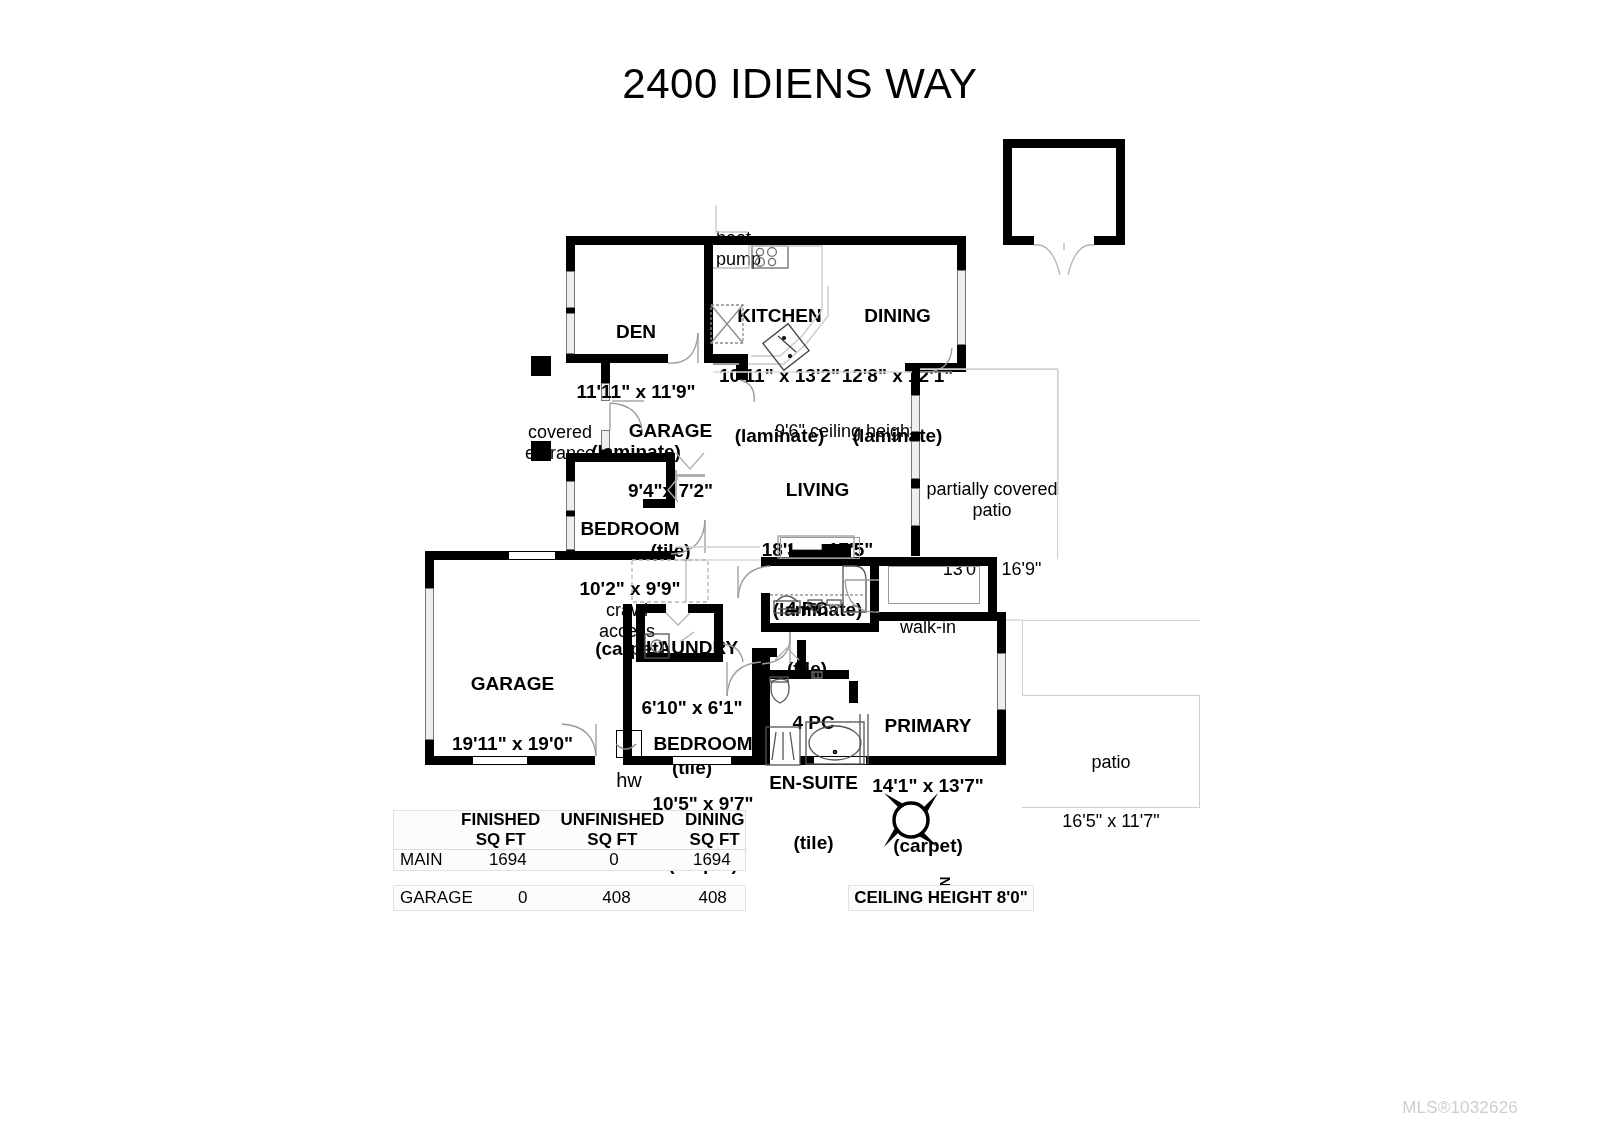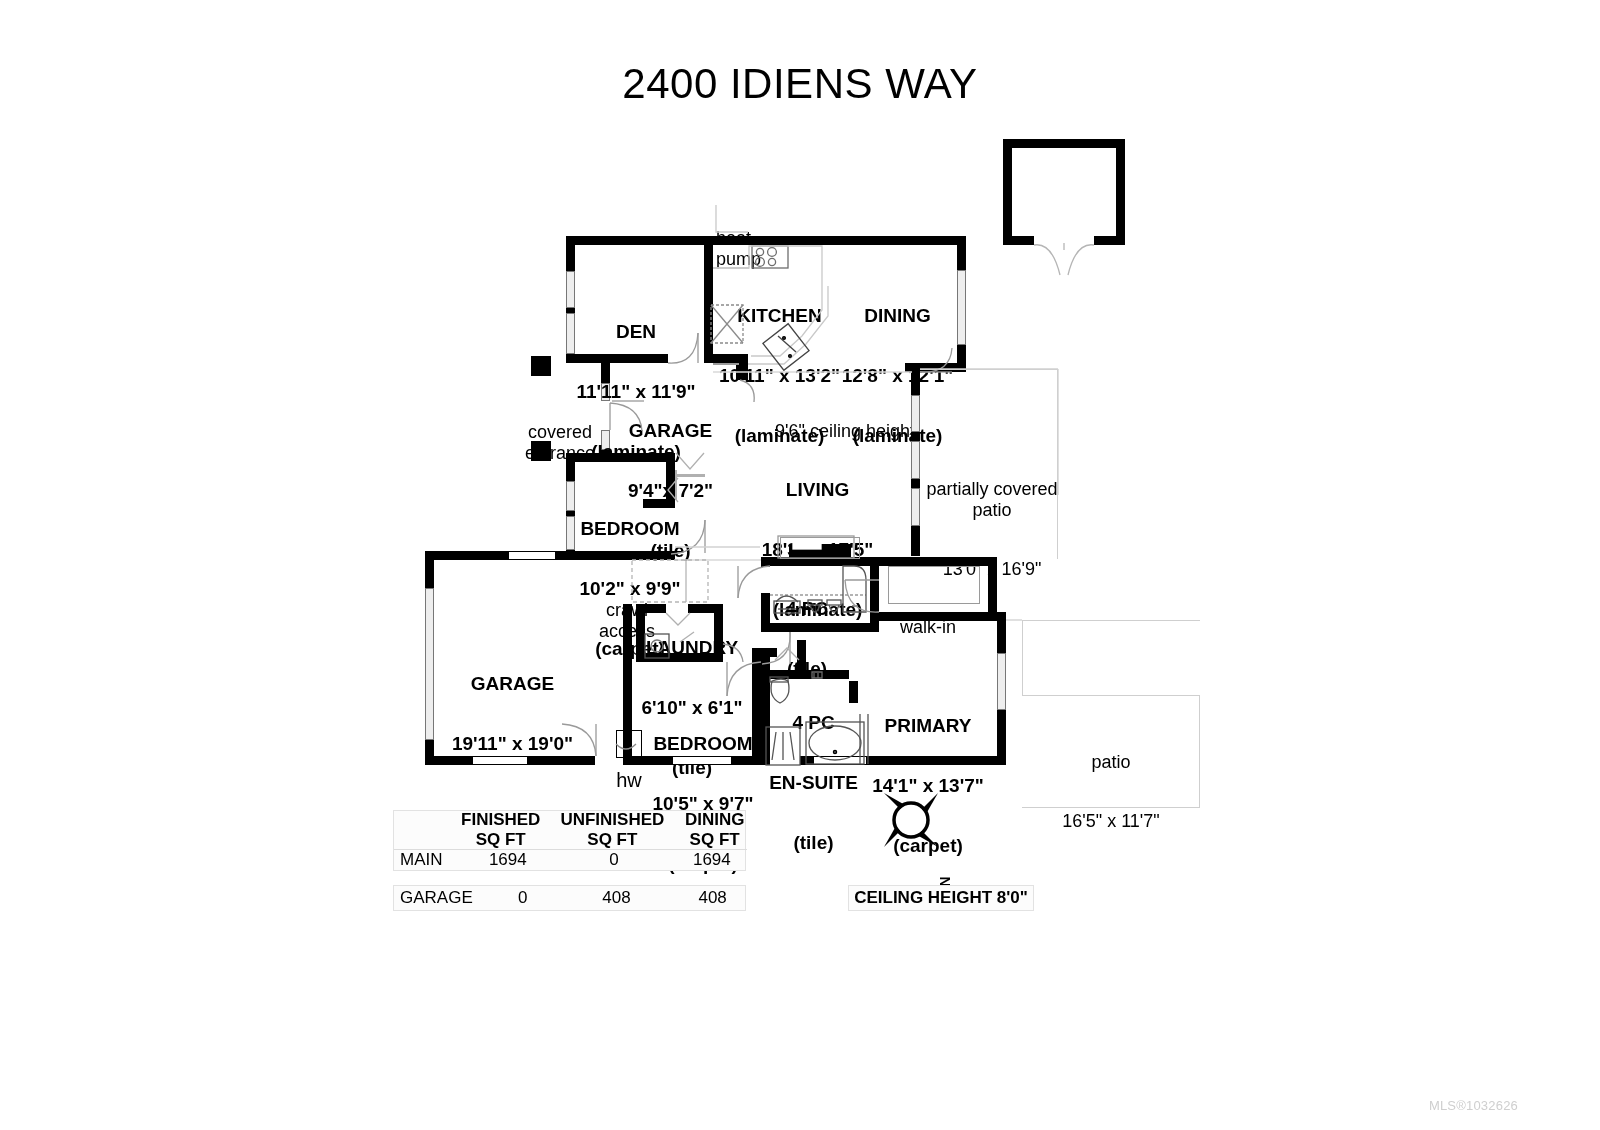--- a/index.html
+++ b/index.html
@@ -36,21 +36,21 @@
   .tblrow{display:flex;gap:20px;}
   .cellHead{font-size:17px;font-weight:700;text-align:center;line-height:1.15;}
   .cellV{font-size:17px;font-weight:400;text-align:center;}
   .cellL{font-size:17px;font-weight:400;text-align:left;}
   .sep{position:absolute;background:#dcdcdc;height:1px;}
 
   .chbox{position:absolute;background:#fcfcfc;border:1px solid #e2e2e2;box-sizing:border-box;
          display:flex;align-items:center;justify-content:center;font-size:17px;font-weight:700;}
 
   .foot{position:absolute;left:0;top:1022px;width:1600px;text-align:center;font-size:13.5px;color:#2b2b2b;}
-  .mls{position:absolute;right:10px;top:1098px;font-size:13px;color:#cfcfcf;letter-spacing:.2px;}
+  .mls{position:absolute;right:10px;top:1098px;font-size:17px;color:#cfcfcf;letter-spacing:.2px;}
 </style>
 </head>
 <body>
 
 <div id="stage">
 
   <div class="ttl">2400 IDIENS WAY</div>
 
   <div class="w" style="left:1003px;top:139px;width:122px;height:9px;"></div>
   <div class="w" style="left:1003px;top:139px;width:9px;height:106px;"></div>

